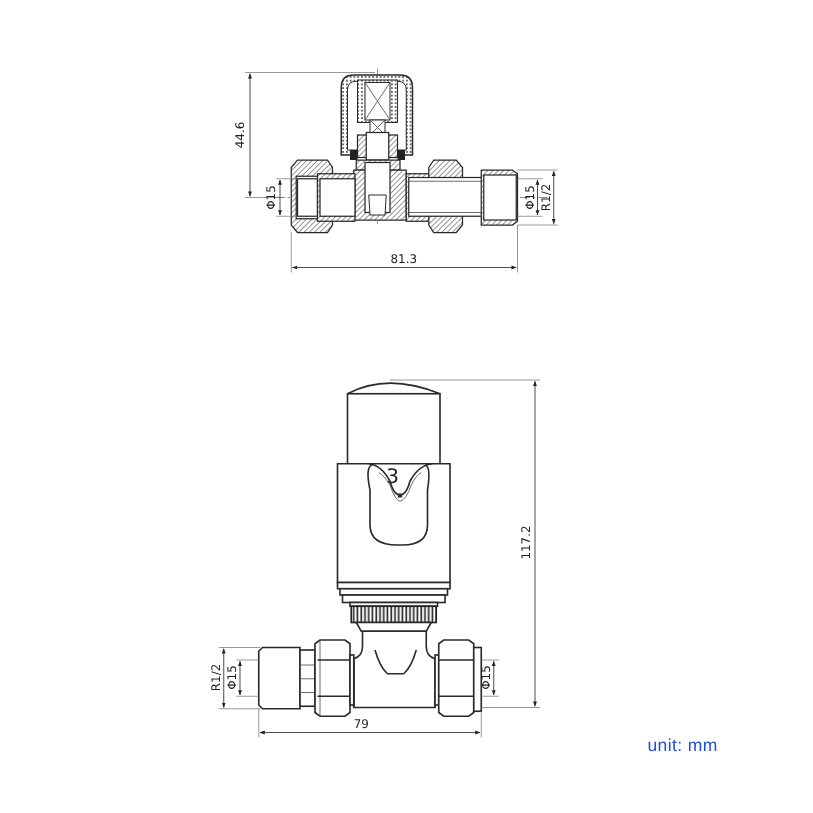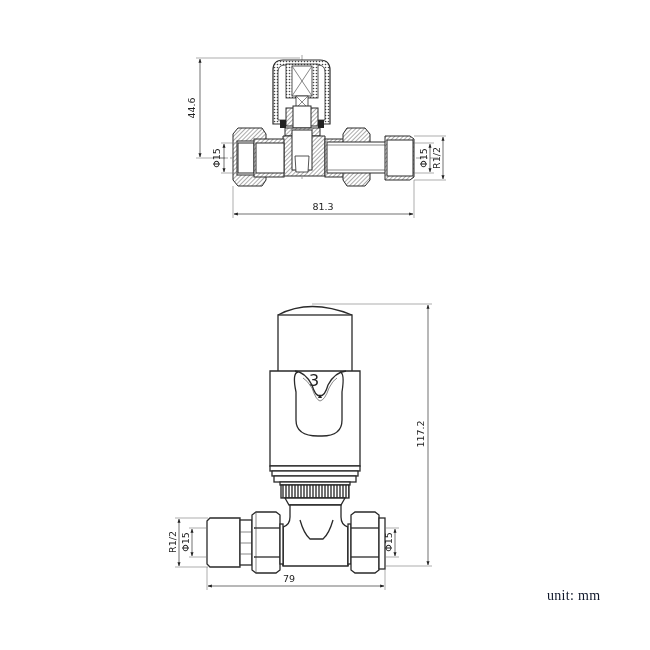--- a/index.html
+++ b/index.html
@@ -7,21 +7,21 @@
   svg { position:absolute; left:0; top:0; }
   .ln { fill:none; stroke:#2a2a2a; stroke-width:1.3; }
   .thin { fill:none; stroke:#555; stroke-width:0.7; }
   .dim { fill:none; stroke:#333; stroke-width:0.7; }
   .ext { fill:none; stroke:#777; stroke-width:0.6; }
   .center { fill:none; stroke:#666; stroke-width:0.6; stroke-dasharray:8 2 2 2; }
   .hatch { fill:url(#hatchPat); stroke:#2a2a2a; stroke-width:1; }
   .body { fill:#ffffff; stroke:#2a2a2a; stroke-width:1.3; }
   .dimtext { font-family:"DejaVu Sans", sans-serif; font-size:9.5px; fill:#222; }
   .dial-num { font-family:"DejaVu Sans", sans-serif; font-size:16px; fill:#222; }
-  .unit { position:absolute; left:547px; top:588px; font-family:Liberation Serif, serif; font-size:14px; color:#0f172a; letter-spacing:0.3px; }
+  .unit { position:absolute; left:518px; top:588px; font-family:Liberation Sans, sans-serif; font-size:14px; color:#1d4ed8; letter-spacing:0.3px; }
 </style>
 </head>
 <body>
 
 <svg width="650" height="650" viewBox="0 0 650 650">
   <defs>
     <pattern id="hatchPat" patternUnits="userSpaceOnUse" width="3" height="3" patternTransform="rotate(45)">
       <rect width="3" height="3" fill="#fff"></rect>
       <line x1="0" y1="0" x2="0" y2="3" stroke="#444" stroke-width="0.9"></line>
     </pattern>

